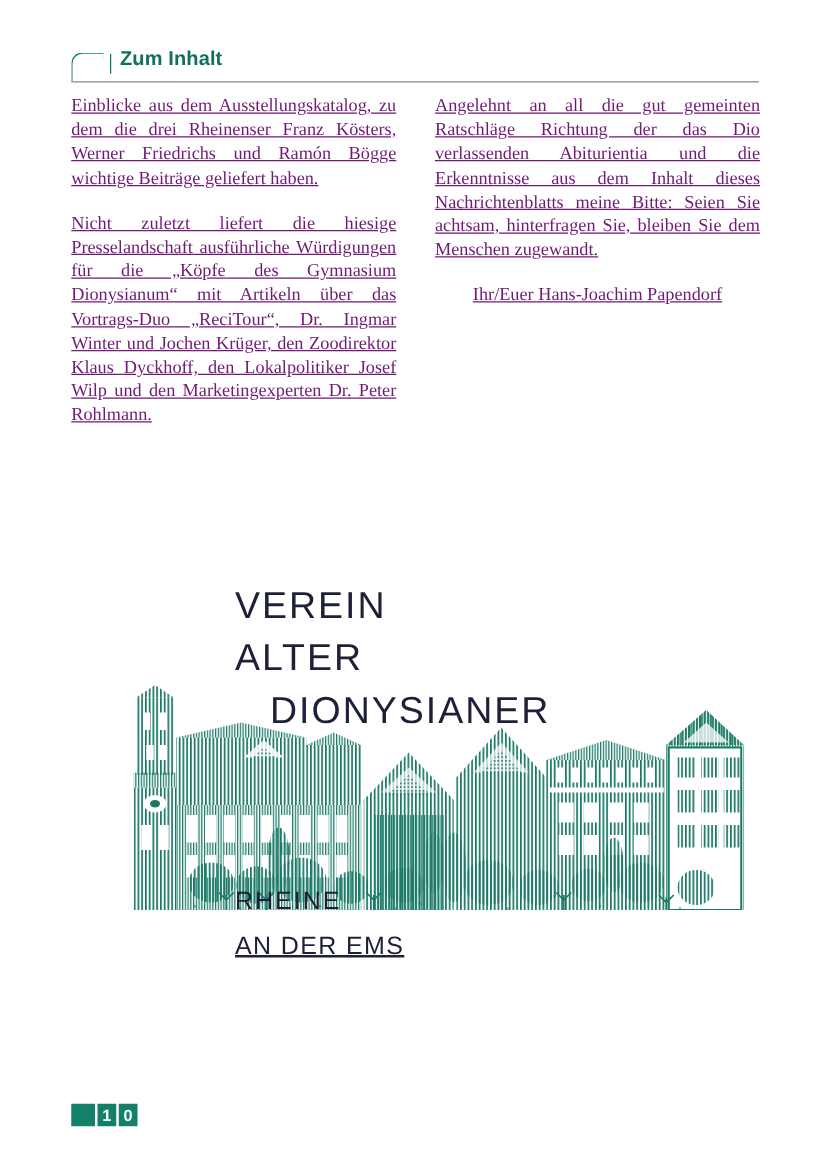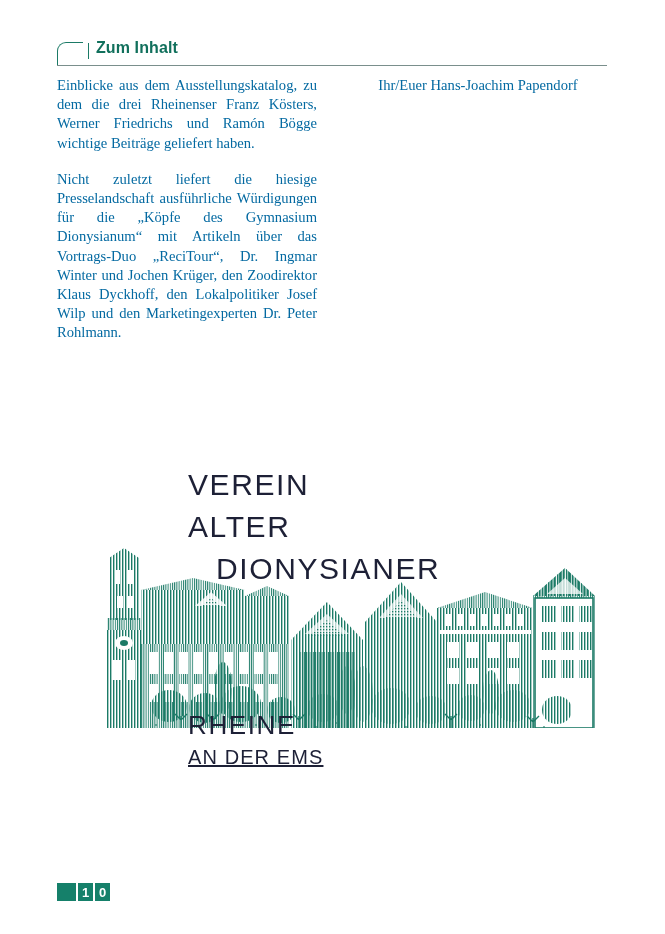--- a/index.html
+++ b/index.html
@@ -78,24 +78,25 @@
   }
   .column {
     width: 260px;
     flex: 0 0 260px;
   }
   .column p {
     margin: 0 0 17px 0;
     font-family: "Liberation Serif", serif;
     font-size: 14.6px;
     line-height: 19.2px;
-    color: #0369a1;
+    color: #701a75;
     text-align: justify;
     text-justify: inter-word;
     hyphens: manual;
+    text-decoration: underline;
   }
   .column p:last-child {
     margin-bottom: 0;
   }
   .column p.noj {
     text-align: center;
   }
 
   
   .logo-block {
@@ -125,21 +126,21 @@
   }
   .logo-dionysianer {
     left: 131px;
     top: 104px;
     font-size: 30px;
     margin-left: 28px;
   }
   .logo-rheine {
     left: 131px;
     top: 262px;
-    font-size: 26px;
+    font-size: 20px;
     text-align: center;
   }
   .logo-anderems {
     left: 131px;
     top: 298px;
     font-size: 20px;
     letter-spacing: 1.1px;
     text-decoration: underline;
   }
 
@@ -194,20 +195,21 @@
     <div class="header-title">Zum Inhalt</div>
   </div>
   <div class="header-rule"></div>
 
   <div class="columns">
     <div class="column">
       <p>Einblicke aus dem Ausstellungskatalog, zu dem die drei Rheinenser Franz Kösters, Werner Friedrichs und Ramón Bögge wichtige Beiträge geliefert haben.</p>
       <p>Nicht zuletzt liefert die hiesige Presselandschaft ausführliche Würdigungen für die „Köpfe des Gymnasium Dionysianum“ mit Artikeln über das Vortrags-Duo „ReciTour“, Dr. Ingmar Winter und Jochen Krüger, den Zoodirektor Klaus Dyckhoff, den Lokalpolitiker Josef Wilp und den Marketingexperten Dr. Peter Rohlmann.</p>
     </div>
     <div class="column">
+      <p>Angelehnt an all die gut gemeinten Ratschläge Richtung der das Dio verlassenden Abiturientia und die Erkenntnisse aus dem Inhalt dieses Nachrichtenblatts meine Bitte: Seien Sie achtsam, hinterfragen Sie, bleiben Sie dem Menschen zugewandt.</p>
       <p class="noj">Ihr/Euer Hans-Joachim Papendorf</p>
     </div>
   </div>
 
   <div class="logo-block">
     <div class="logo-word logo-alter">ALTER</div>
     <div class="logo-word logo-verein">VEREIN</div>
     <div class="logo-word logo-dionysianer">DIONYSIANER</div>
 
     <div class="townscape">

